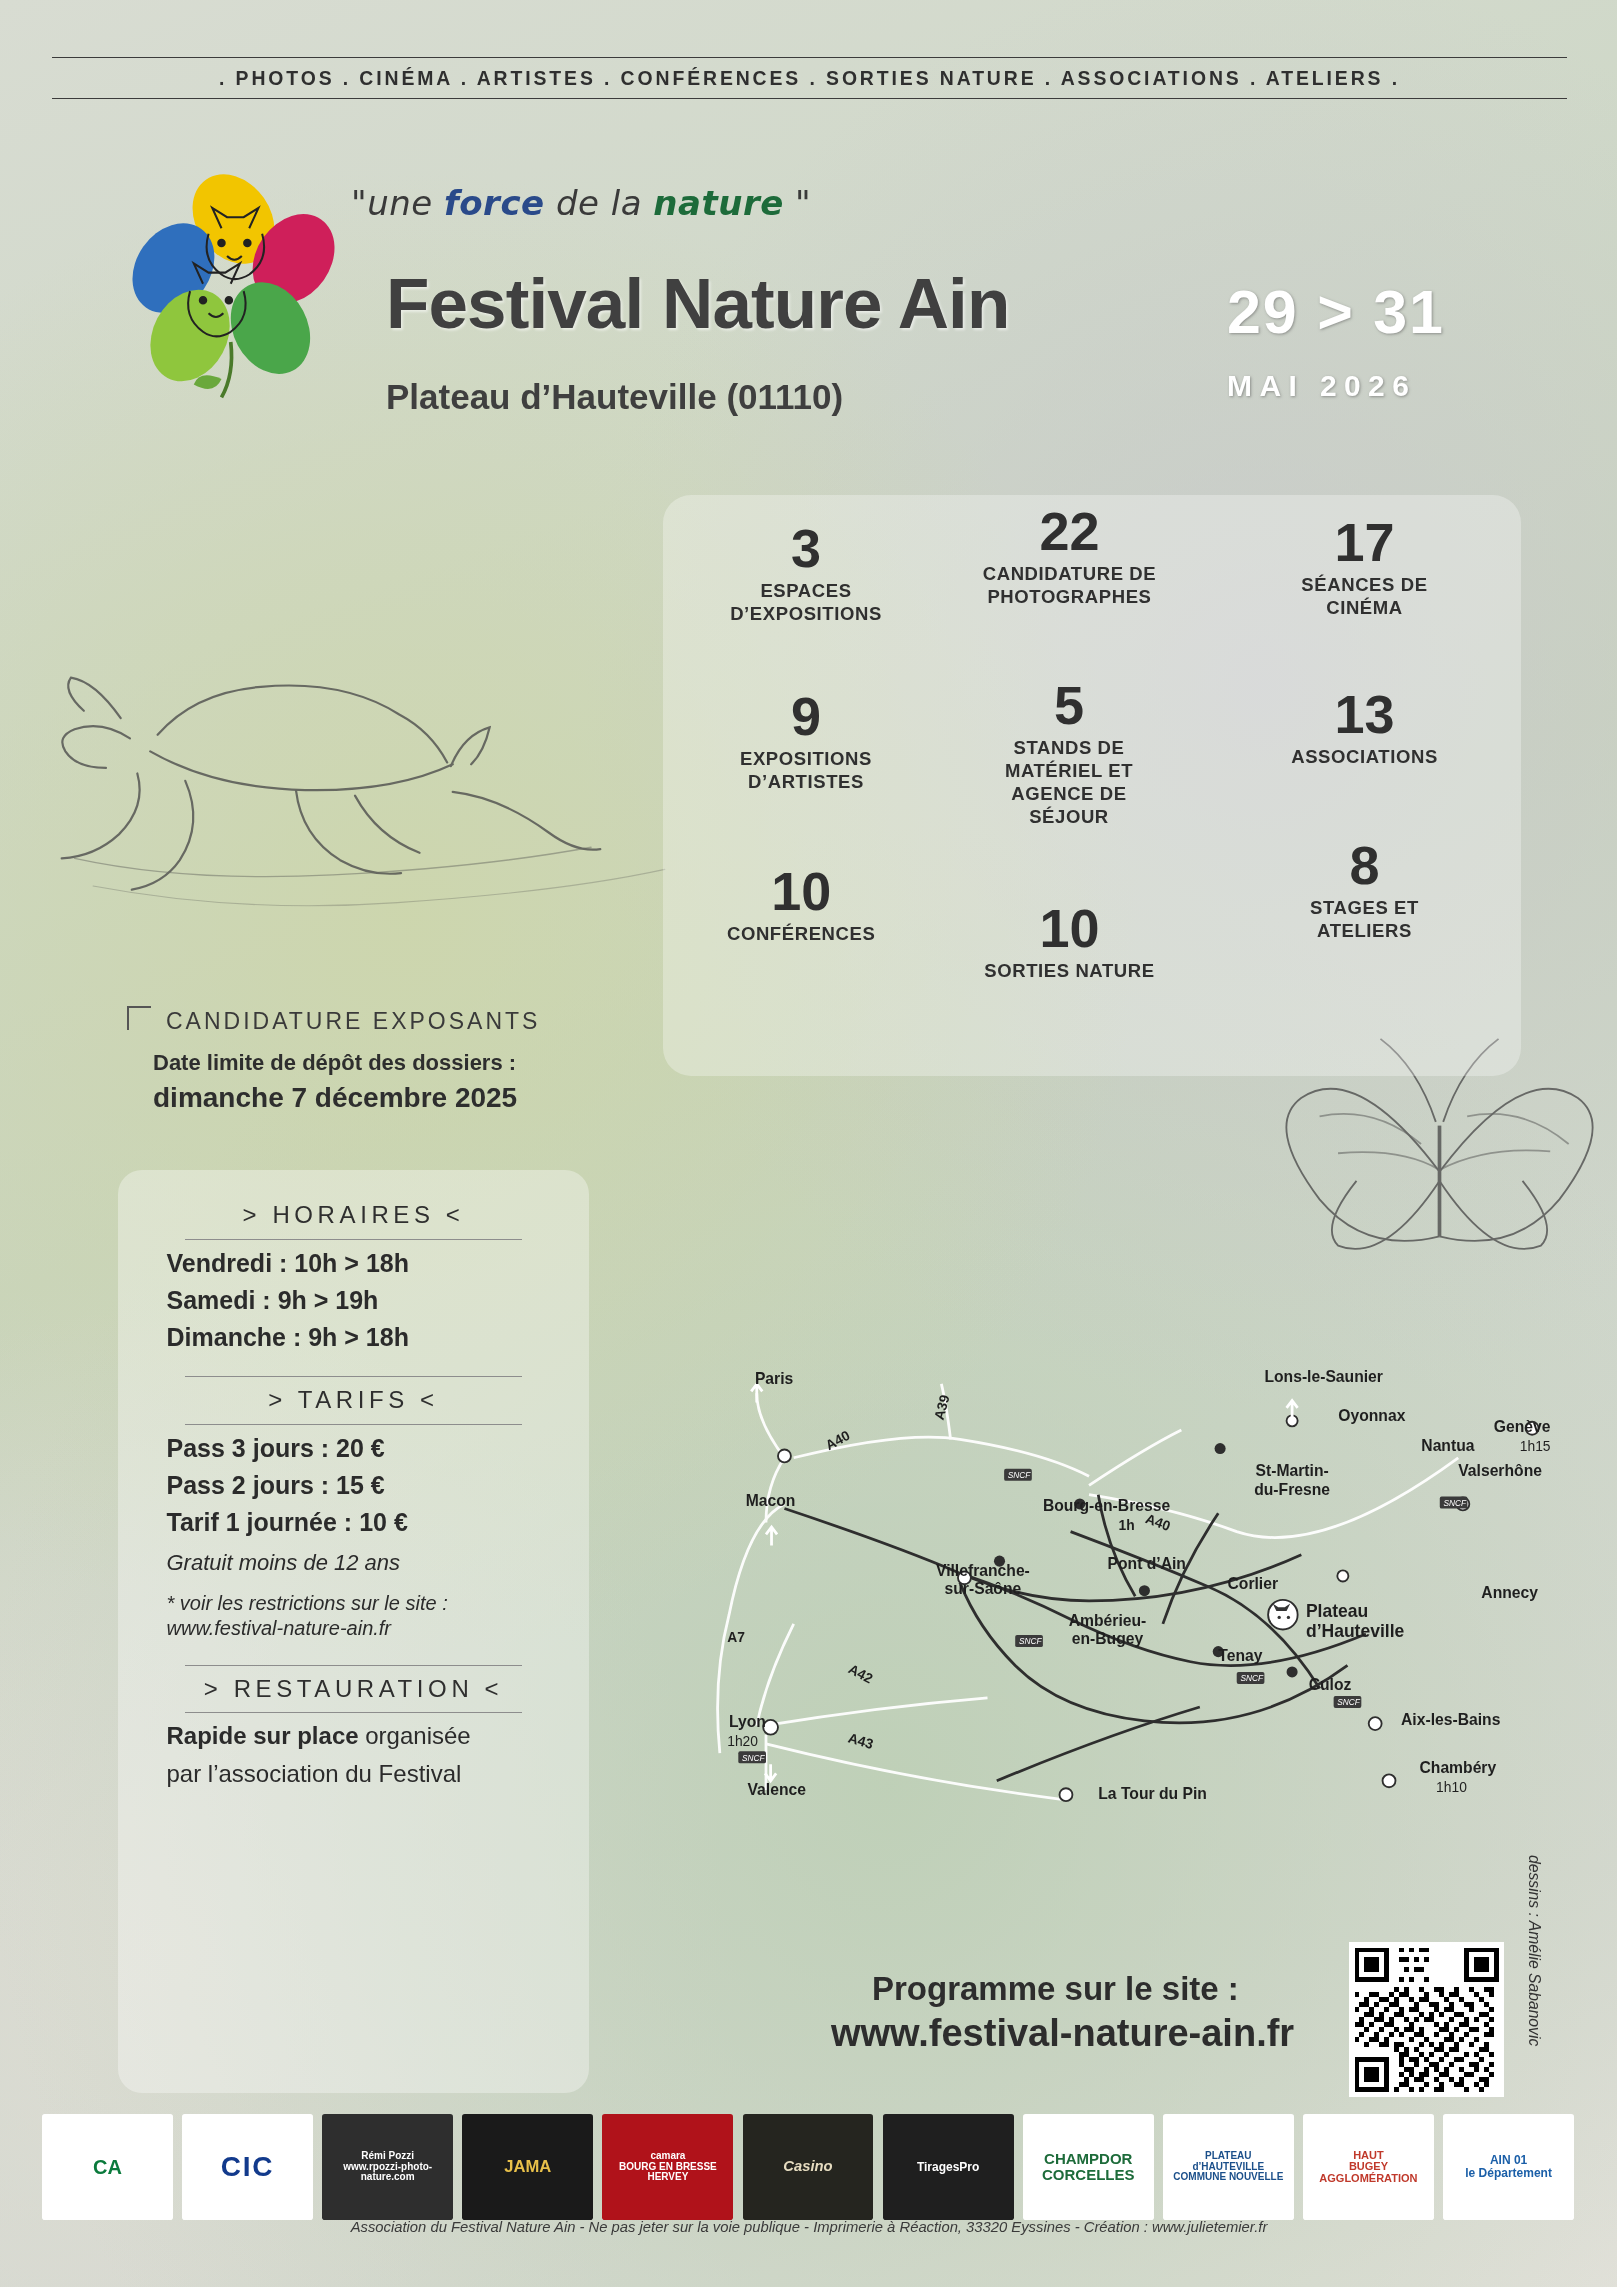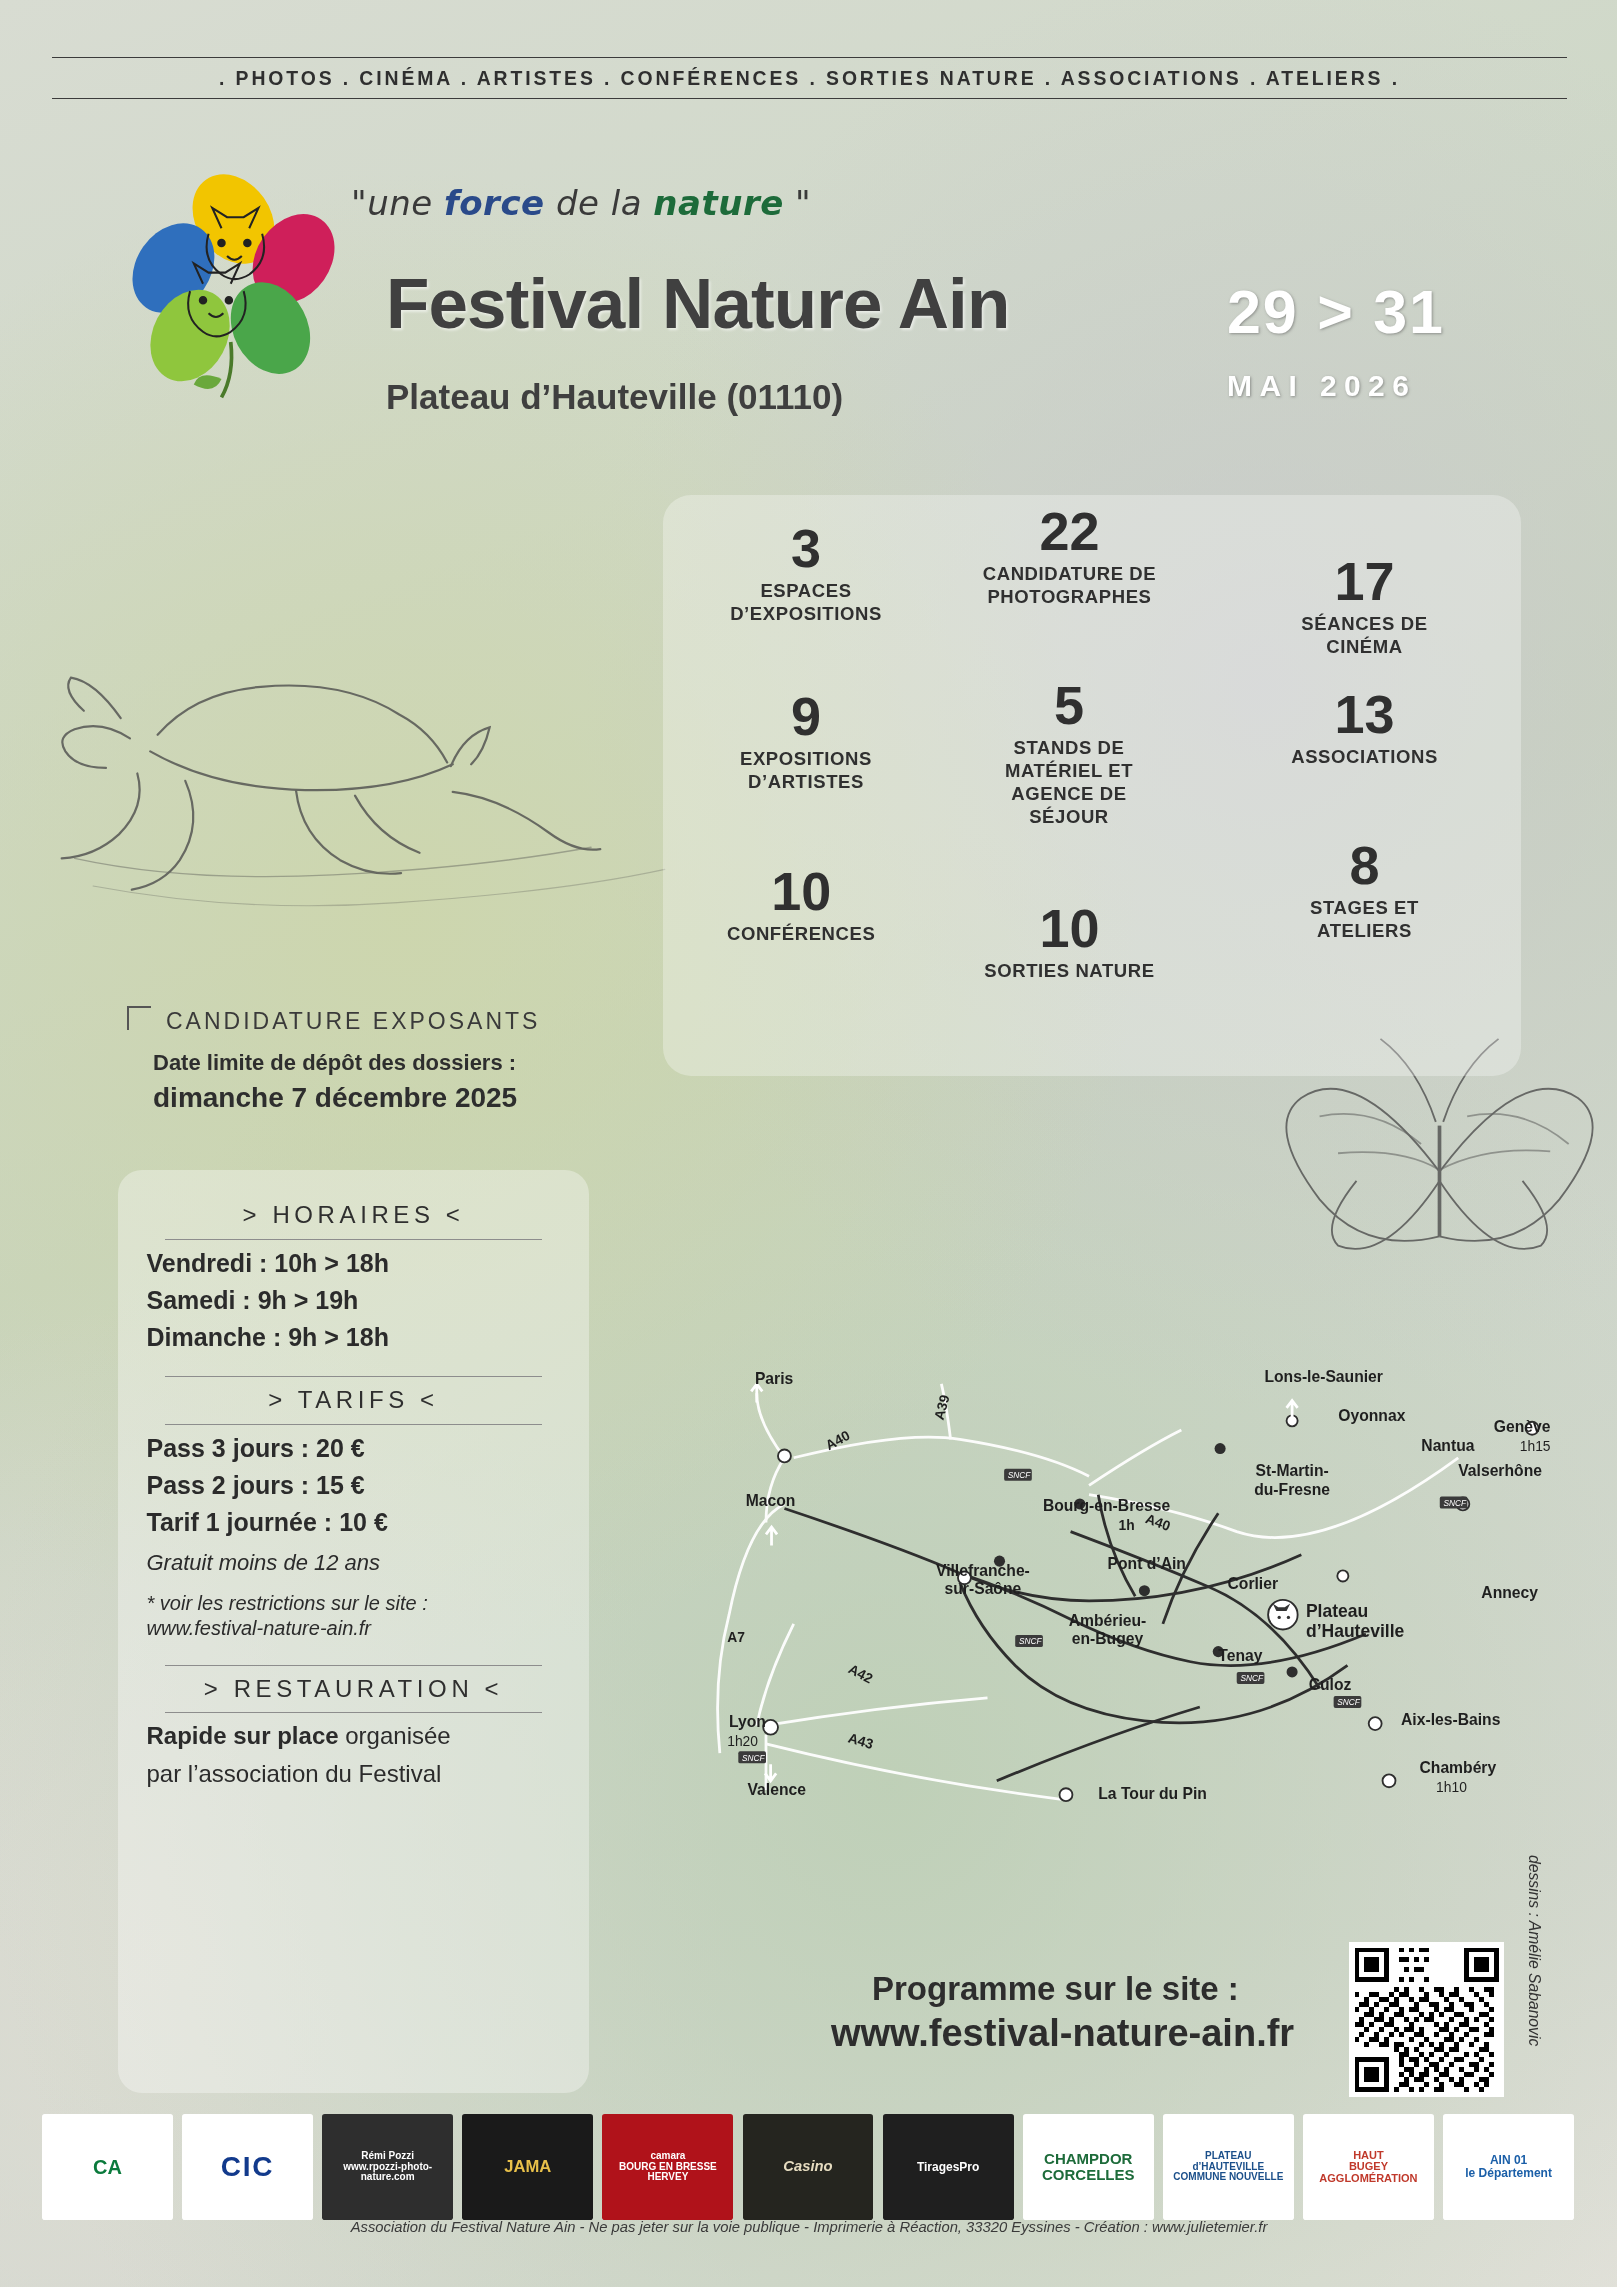--- a/index.html
+++ b/index.html
@@ -78,21 +78,21 @@
     position:absolute; left: 39px; top: 1.8px;
     font-size: 23px; letter-spacing: 3px; color: #3a3a3a;
   }
   #cand .l1 { position:absolute; left: 26px; top: 44px; font-size: 22px; font-weight: 700; color:#2e2e2e; }
   #cand .l2 { position:absolute; left: 26px; top: 76px; font-size: 28px; font-weight: 700; color:#2e2e2e; }
   
   #infocard {
     position: absolute; left: 118px; top: 1170px; width: 471px; height: 923px;
     background: rgba(255,255,255,0.34);
     border-radius: 24px;
-    padding: 24px 23px;
+    padding: 24px 43px;
   }
   .sec-title {
     text-align: center; font-size: 24px; letter-spacing: 4.6px; color: #2f2f2f;
     font-weight: 400; margin: 7.4px 0 9.2px;
   }
   .rule { height: 0.9px; background: #8d8d8d; margin: 9.2px 24px; }
   .line { font-size: 25px; font-weight: 700; color: #2b2b2b; margin: 8.3px 0 0 5.5px; }
   .note-i { font-style: italic; font-size: 22px; color: #2b2b2b; margin: 13px 0 0 5.5px; }
   .note { font-size: 22px; color: #2b2b2b; margin: 1.8px 0 0 5.5px; line-height: 1.22; }
   .small-i { font-style: italic; font-size: 20px; color: #2b2b2b; margin: 14.8px 0 0 5.5px; line-height: 1.25; }
@@ -217,21 +217,21 @@
     <div class="stat" style="left:18.5px; top:26px; width:249px;">
       <div class="num">3</div>
       <div class="lab" style="white-space:pre-line;">ESPACES
 D’EXPOSITIONS</div>
     </div>
     <div class="stat" style="left:268px; top:9.2px; width:277px;">
       <div class="num">22</div>
       <div class="lab" style="white-space:pre-line;">CANDIDATURE DE
 PHOTOGRAPHES</div>
     </div>
-    <div class="stat" style="left:563px; top:20px; width:277px;margin-top:39px;">
+    <div class="stat" style="left:563px; top:20px; width:277px;">
       <div class="num">17</div>
       <div class="lab" style="white-space:pre-line;">SÉANCES DE
 CINÉMA</div>
     </div>
 
     <div class="stat" style="left:18.5px; top:194px; width:249px;">
       <div class="num">9</div>
       <div class="lab" style="white-space:pre-line;">EXPOSITIONS
 D’ARTISTES</div>
     </div>

